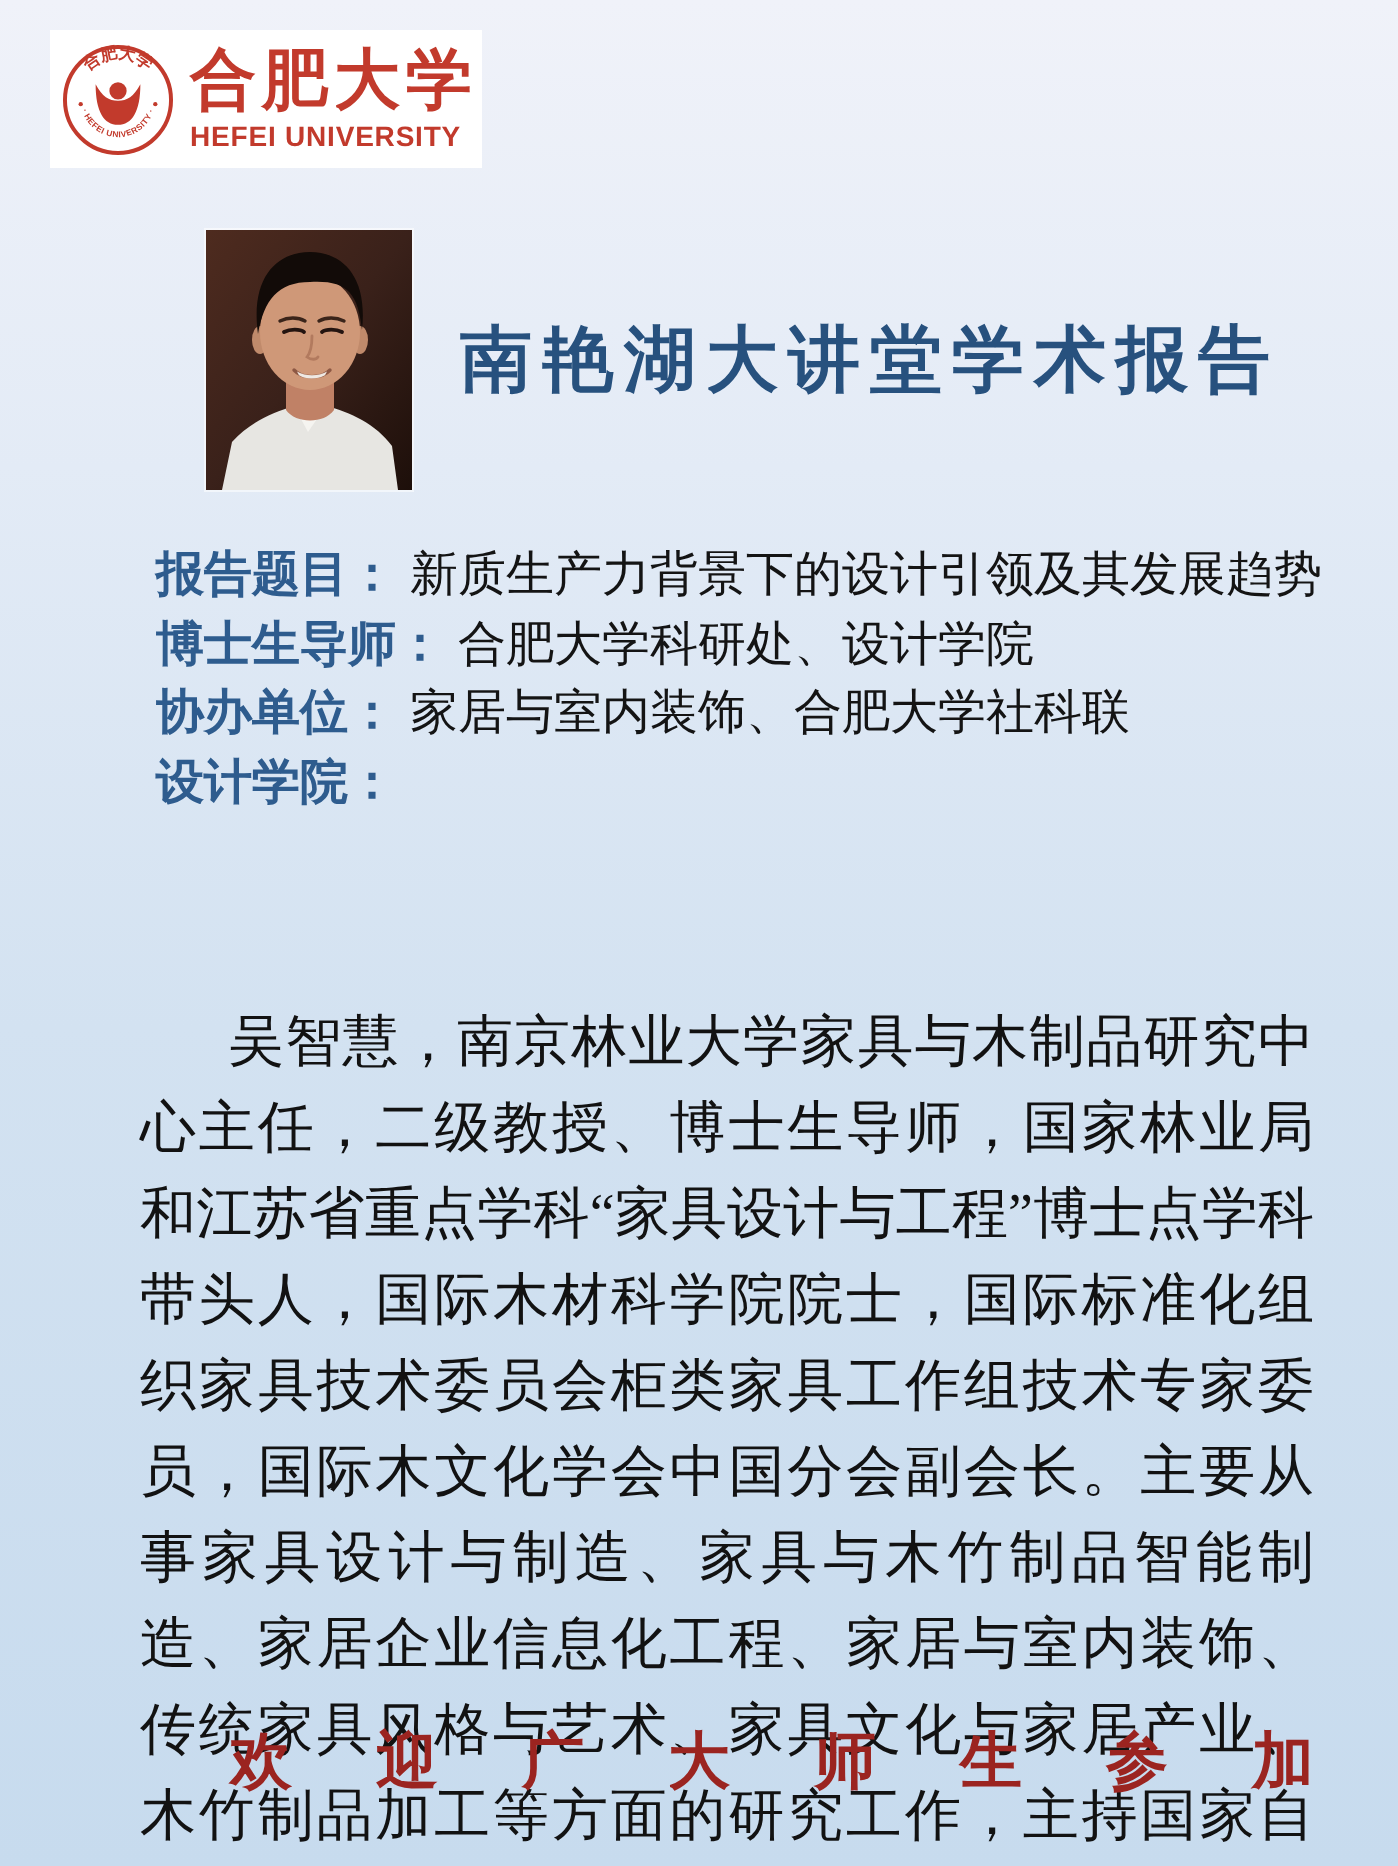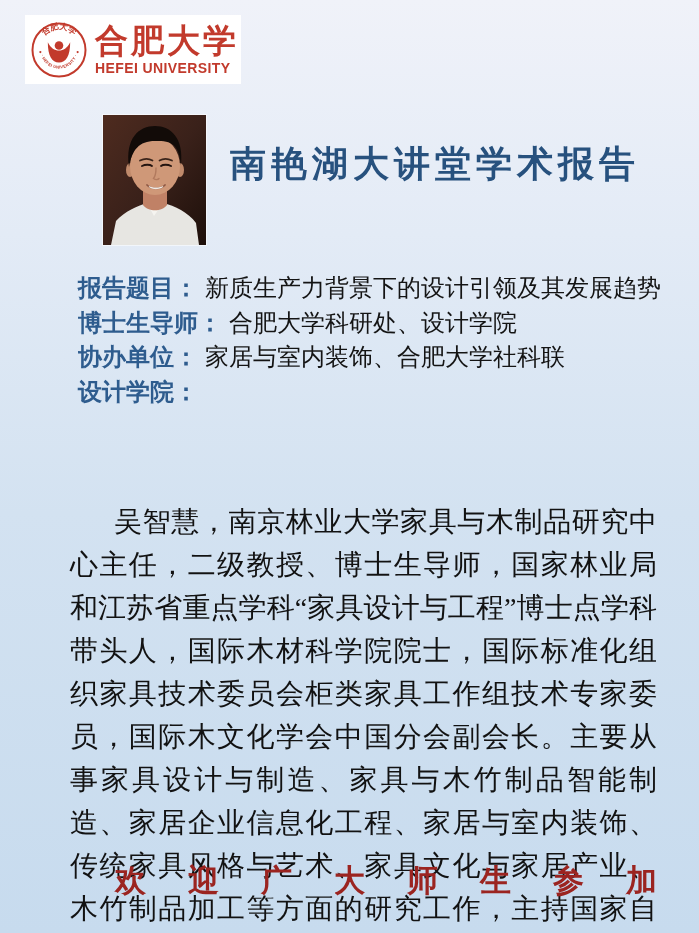--- a/index.html
+++ b/index.html
@@ -29,21 +29,21 @@
     font-family:"Liberation Sans", sans-serif;
   }
   
   .photo{
     position:absolute;left:103px;top:115px;width:103px;height:130px;
     box-shadow:0 0 0 1px rgba(255,255,255,.55);
   }
   .photo svg{display:block;width:100%;height:100%;}
   
   .title{
-    position:absolute;left:225px;top:140px;width:420px;
+    position:absolute;left:225px;top:156px;width:420px;
     margin:0;text-align:center;
     font-size:36px;font-weight:600;color:#27517E;letter-spacing:5px;
     font-family:"Liberation Serif", serif;
   }
   
   .info{
     position:absolute;left:78px;top:271px;right:38px;
     font-size:24px;
   }
   .info .row{height:34.6px;line-height:34.6px;white-space:nowrap;}

